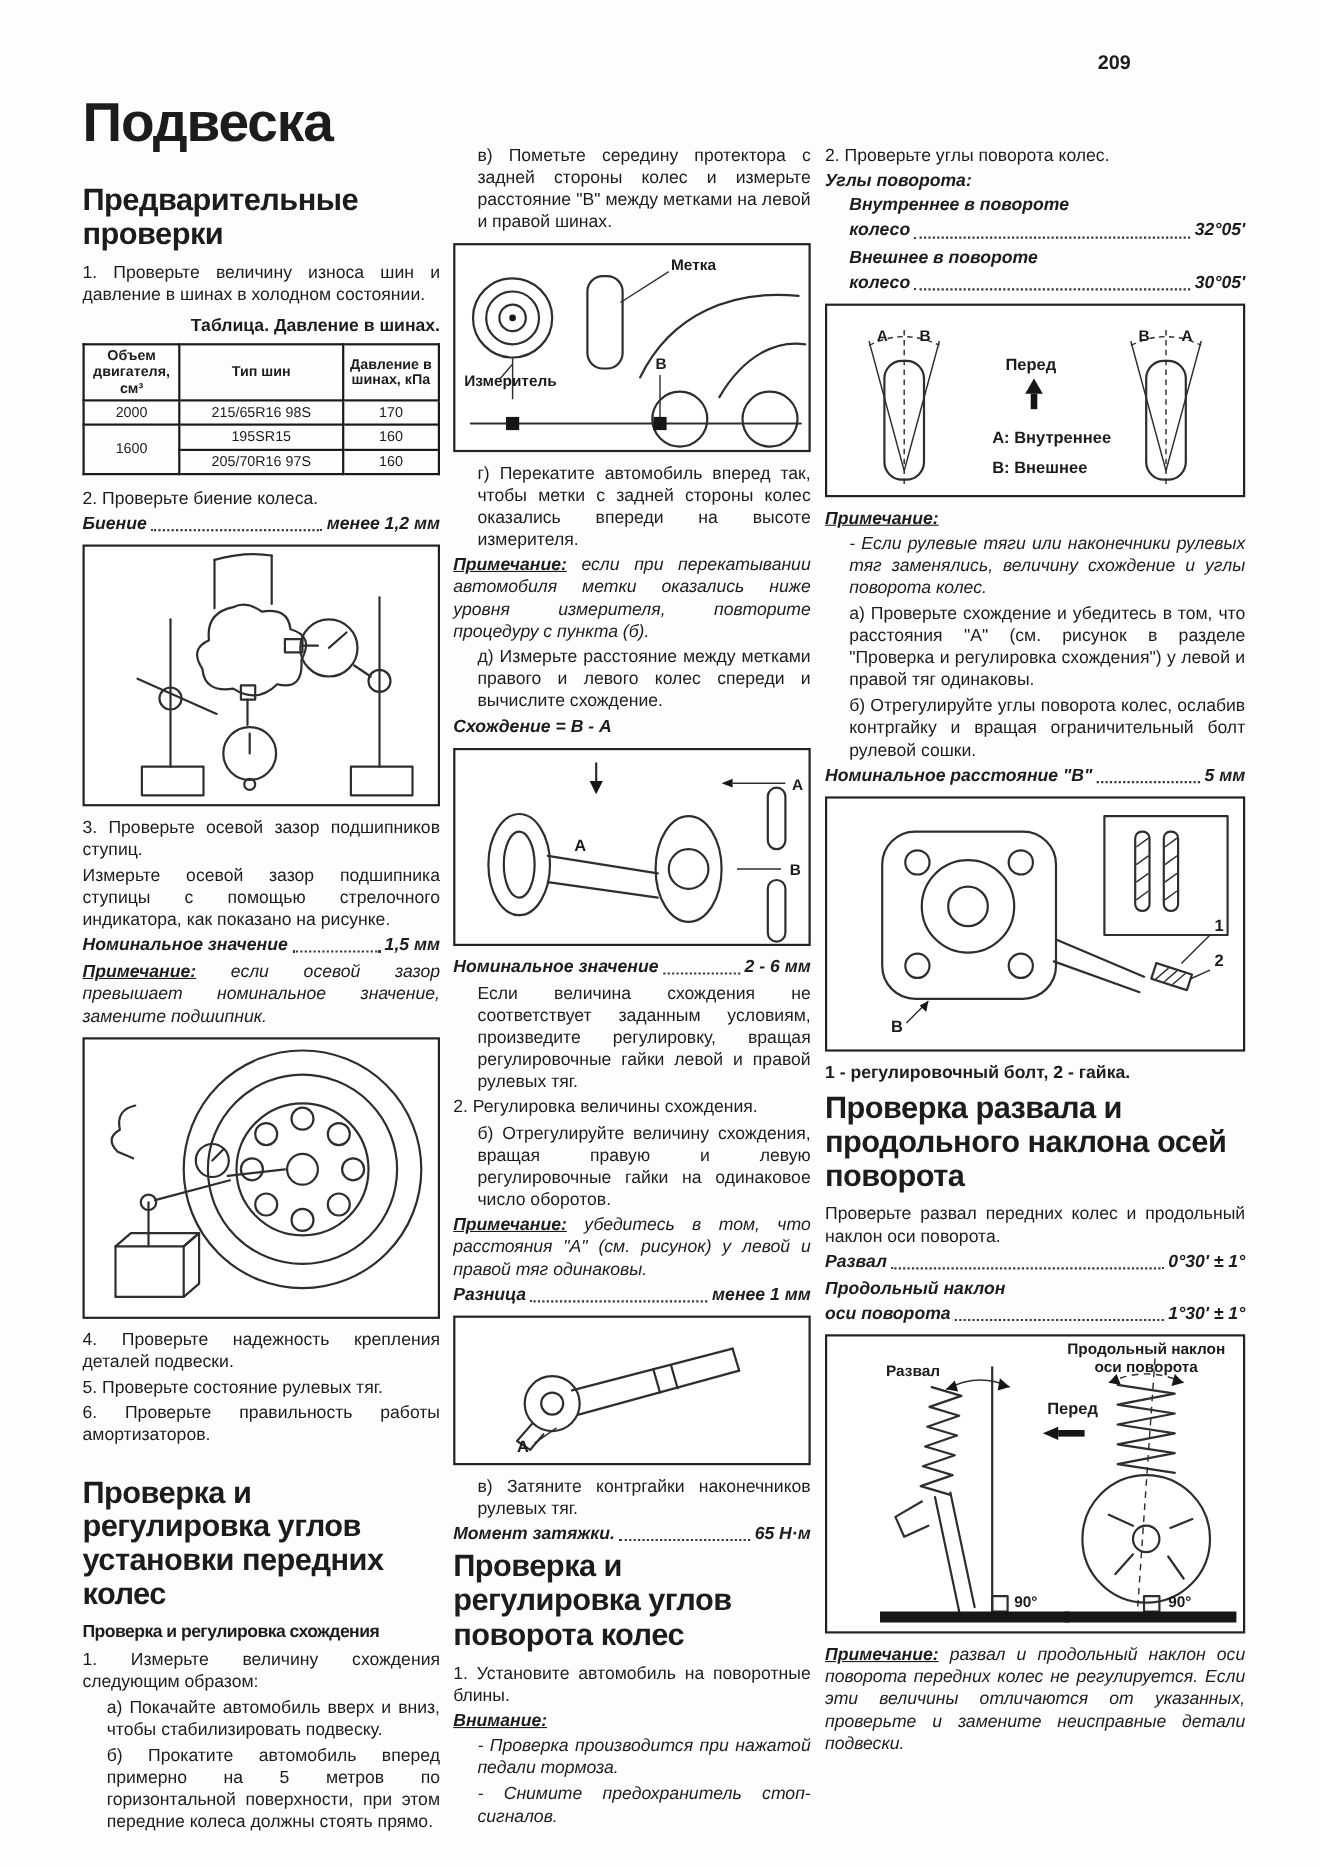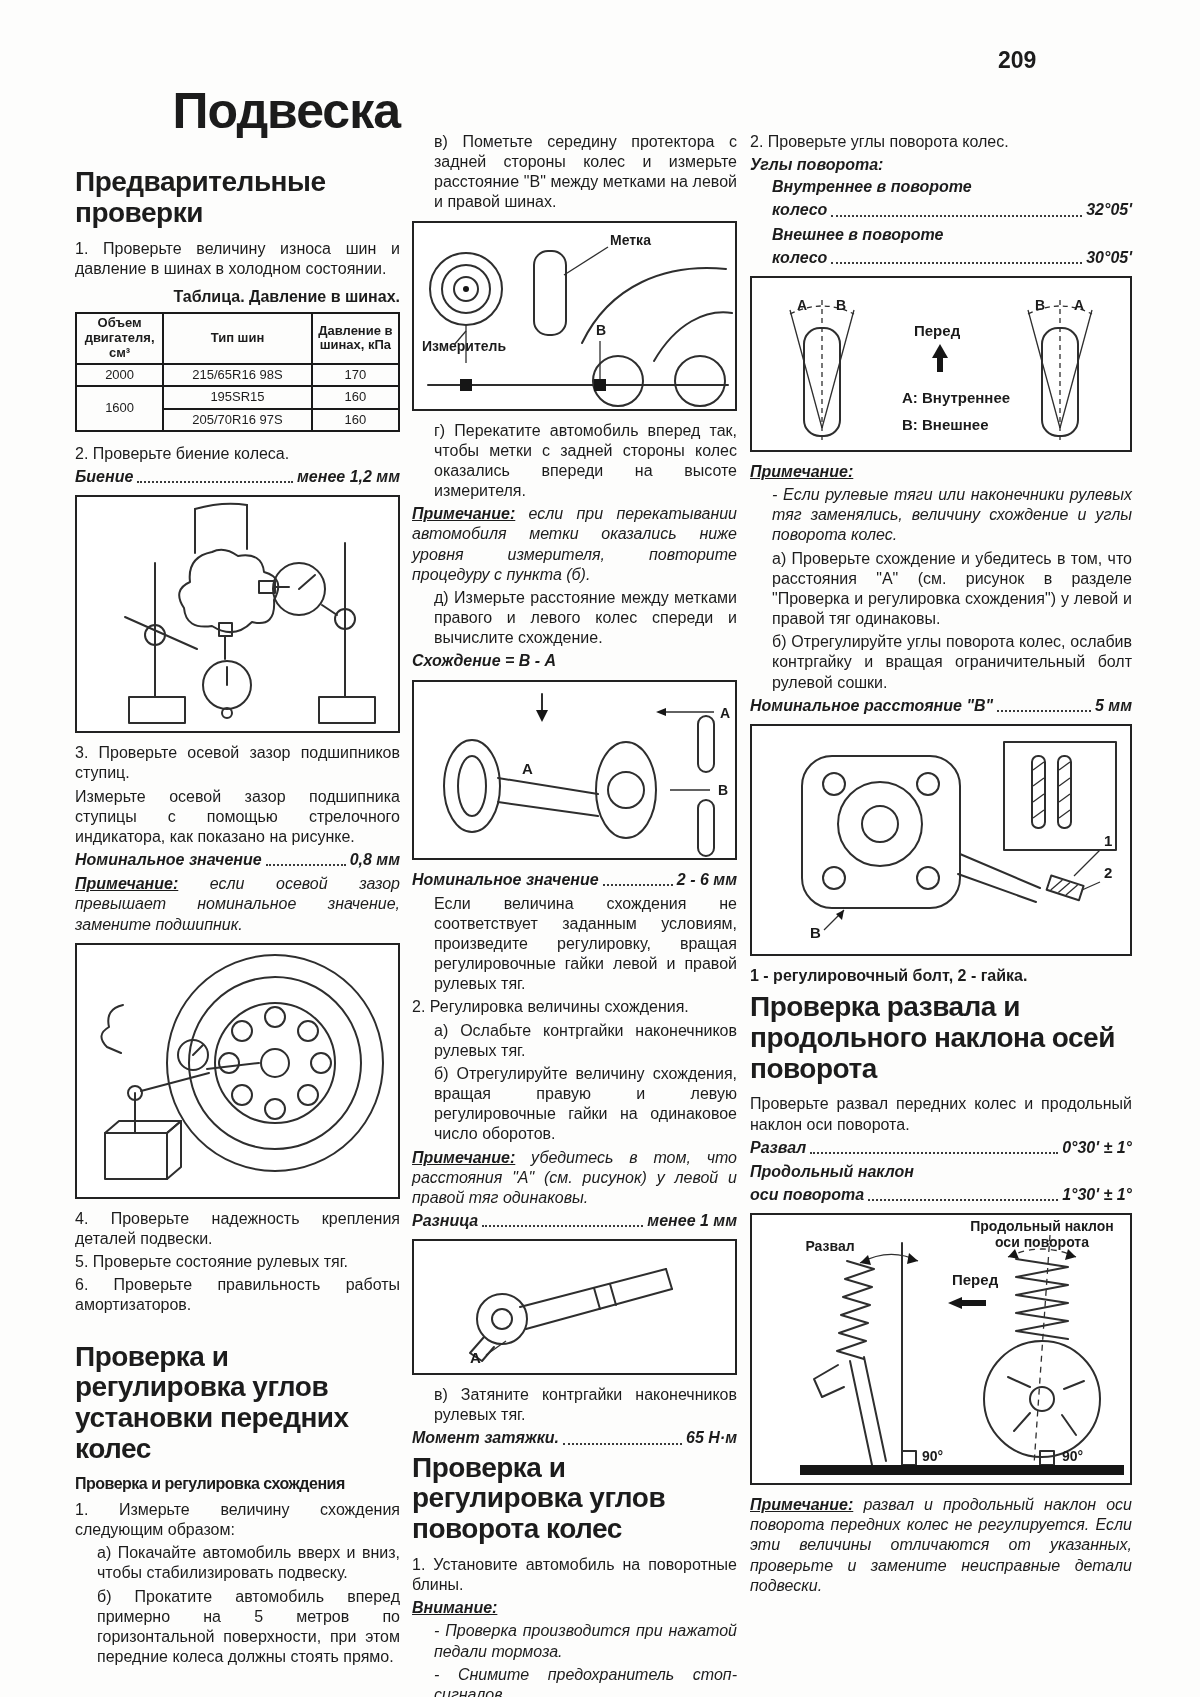--- a/index.html
+++ b/index.html
@@ -2,26 +2,26 @@
 <html><head>
 <meta charset="utf-8">
 <style>
   html,body{margin:0;padding:0;background:#ffffff;}
   .page{
     position:relative;width:1200px;height:1697px;overflow:hidden;
     background:#fdfdfc;color:#1c1c1c;
     font-family:"Liberation Sans",sans-serif;
     font-size:16px;line-height:1.26;
   }
-  .pageno{position:absolute;left:998px;top:46px;font-size:23px;font-weight:bold;}
+  .pageno{position:absolute;left:998px;top:46px;font-size:18px;font-weight:bold;}
   .col{position:absolute;text-align:justify;}
   .col-left{left:75px;top:86px;width:325px;}
   .col-mid{left:412px;top:132px;width:325px;}
   .col-right{left:750px;top:132px;width:382px;}
-  .h1{font-size:50px;font-weight:bold;line-height:1.02;margin:0 0 30px 0;text-align:right;letter-spacing:-1px;}
+  .h1{font-size:50px;font-weight:bold;line-height:1.02;margin:0 0 30px 0;text-align:left;letter-spacing:-1px;}
   .h2{font-size:28px;font-weight:bold;line-height:1.1;margin:4px 0 10px 0;text-align:left;letter-spacing:-0.5px;}
   .h2.gap{margin-top:26px;}
   .h3{font-size:16px;font-weight:bold;line-height:1.08;margin:2px 0 8px 0;text-align:left;letter-spacing:-0.5px;}
   .p{margin:0 0 3px 0;}
   .ind{padding-left:22px;}
   .spec{display:flex;align-items:flex-end;font-style:italic;font-weight:bold;margin:3px 0 4px 0;}
   .spec .dots{flex:1;border-bottom:2px dotted #3a3a3a;margin:0 4px 4px 4px;min-width:12px;}
   .spec .val{white-space:nowrap;}
   .specline{font-style:italic;font-weight:bold;margin:2px 0 0 0;text-align:left;}
   .note{font-style:italic;margin:1px 0 3px 0;}
@@ -107,21 +107,21 @@
         <line class="sk" x1="150" y1="188" x2="150" y2="170"></line>
         <circle class="sk" cx="150" cy="216" r="5"></circle>
       </svg>
     </div>
 
     <p class="p">3. Проверьте осевой зазор подшипников ступиц.</p>
     <p class="p">Измерьте осевой зазор подшипника ступицы с помощью стрелочного индикатора, как показано на рисунке.</p>
     <div class="spec">
       <span>Номинальное значение</span>
       <span class="dots"></span>
-      <span class="val">0,8 мм</span>
+      <span class="val">1,5 мм</span>
     </div>
     <div class="note"><span class="nlabel">Примечание:</span><span> если осевой зазор превышает номинальное значение, замените подшипник.</span></div>
 
     <div class="fig">
       <svg width="321" height="252" viewBox="0 0 321 252">
         <circle class="sk" cx="198" cy="118" r="108"></circle>
         <circle class="sk" cx="198" cy="118" r="86"></circle>
         <circle class="sk" cx="198" cy="118" r="60"></circle>
         <circle class="sk" cx="198" cy="118" r="14"></circle>
         <circle class="sk" cx="198" cy="72" r="10"></circle>
@@ -209,21 +209,20 @@
       </svg>
     </div>
 
     <div class="spec">
       <span>Номинальное значение</span>
       <span class="dots"></span>
       <span class="val">2 - 6 мм</span>
     </div>
     <p class="p ind">Если величина схождения не соответствует заданным условиям, произведите регулировку, вращая регулировочные гайки левой и правой рулевых тяг.</p>
     <p class="p">2. Регулировка величины схождения.</p>
-    <p class="p ind">а) Ослабьте контргайки наконечников рулевых тяг.</p>
     <p class="p ind">б) Отрегулируйте величину схождения, вращая правую и левую регулировочные гайки на одинаковое число оборотов.</p>
     <div class="note"><span class="nlabel">Примечание:</span><span> убедитесь в том, что расстояния "А" (см. рисунок) у левой и правой тяг одинаковы.</span></div>
     <div class="spec">
       <span>Разница</span>
       <span class="dots"></span>
       <span class="val">менее 1 мм</span>
     </div>
 
     <div class="fig">
       <svg width="321" height="132" viewBox="0 0 321 132">

